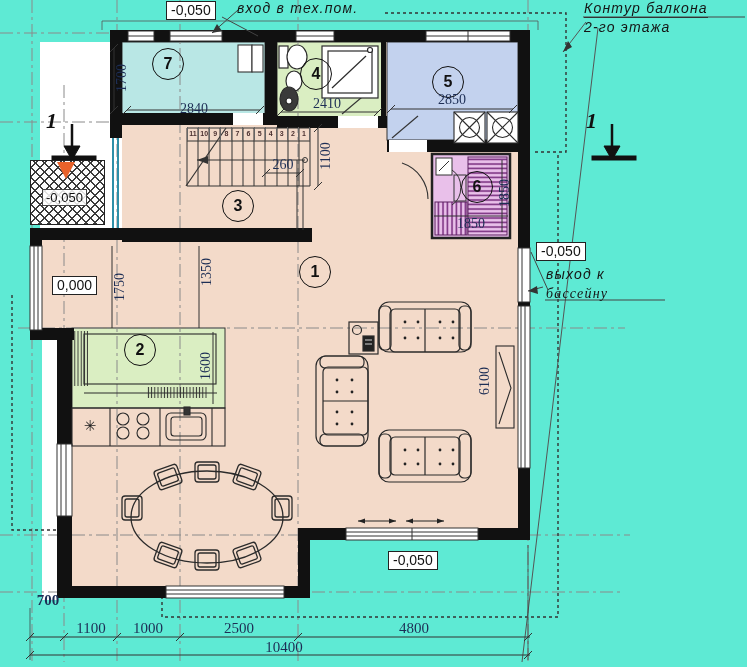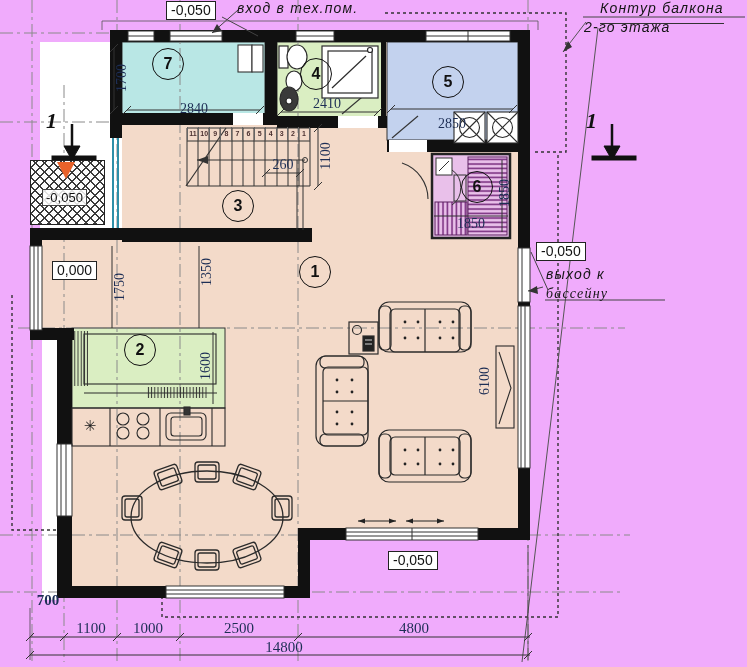--- a/index.html
+++ b/index.html
@@ -1,30 +1,30 @@
 <!DOCTYPE html>
 <html><head>
 <meta charset="utf-8">
 <style>
   html,body{margin:0;padding:0;background:#fff;}
-  #plan{position:relative;width:747px;height:667px;background:#f0abfc;overflow:hidden;
+  #plan{position:relative;width:747px;height:667px;background:#5eead4;overflow:hidden;
         font-family:"Liberation Sans",sans-serif;}
   #plan svg{position:absolute;left:0;top:0;z-index:1;}
   .lab{position:absolute;z-index:4;white-space:nowrap;}
   .ann{font:italic 14px "Liberation Sans",sans-serif;letter-spacing:1.2px;color:#151515;}
   .dim{font:14px "Liberation Serif",serif;color:#1d2e55;transform:translate(-50%,-50%);}
   .dimb{font:15px "Liberation Serif",serif;color:#1d2e55;transform:translate(-50%,-50%);}
   .rot{transform:translate(-50%,-50%) rotate(-90deg);}
   .ebox{font:14px "Liberation Sans",sans-serif;color:#111;border:1px solid #222;background:#fff;
         padding:0 4px;line-height:17px;}
   .rc{position:absolute;z-index:4;width:30px;height:30px;border:1.7px solid #111;border-radius:50%;
       font:bold 16px "Liberation Sans",sans-serif;color:#111;display:flex;align-items:center;
       justify-content:center;transform:translate(-50%,-50%);}
   .sec{font:italic bold 22px "Liberation Serif",serif;color:#111;}
-  .underl{border-bottom:1.3px solid #333;padding-bottom:7px;margin-left:16px;}
+  .underl{border-bottom:1.3px solid #333;padding-bottom:1px;}
   #porch{position:absolute;left:30px;top:160px;width:75px;height:65px;z-index:2;
      border:1.5px solid #222;box-sizing:border-box;background:
      repeating-linear-gradient(45deg,#3a3a3a 0 1.4px,transparent 1.4px 6.5px),
      repeating-linear-gradient(-45deg,#3a3a3a 0 1.4px,transparent 1.4px 6.5px),#fdfdfd;}
   #entry-tri{position:absolute;left:57px;top:162px;width:0;height:0;z-index:3;
      border-left:9px solid transparent;border-right:9px solid transparent;
      border-top:17px solid #e8622a;}
   .plabel{font:13px "Liberation Sans",sans-serif;color:#111;background:rgba(255,255,255,.85);
      border:1px solid #444;padding:0 3px;line-height:15px;}
   #stair-nums{position:absolute;left:187px;top:127px;width:123px;height:13px;z-index:4;
@@ -431,48 +431,48 @@
   <div class="scell">1</div>
 </div>
 
 <div class="lab ebox" style="left:166px;top:1px;">-0,050</div>
 <div class="lab ann" style="left:237px;top:0px;">вход в тех.пом.</div>
 <div class="lab ann underl" style="left:584px;top:0px;">Контур балкона</div>
 <div class="lab ann" style="left:584px;top:19px;">2-го этажа</div>
 <div class="lab sec" style="left:46px;top:108px;">1</div>
 <div class="lab sec" style="left:586px;top:108px;">1</div>
 <div class="lab plabel" style="left:42px;top:189px;z-index:4;">-0,050</div>
-<div class="lab ebox" style="left:52px;top:261px;text-align:center;">0,000</div>
+<div class="lab ebox" style="left:52px;top:276px;text-align:center;">0,000</div>
 <div class="lab ebox" style="left:536px;top:242px;">-0,050</div>
 <div class="lab ann" style="left:546px;top:266px;text-align:center;">выход к</div>
 <div class="lab ann" style="left:546px;top:286px;font-family:Liberation Serif, serif;">бассейну</div>
 <div class="lab ebox" style="left:388px;top:551px;">-0,050</div>
 
 <div class="rc" style="left:315px;top:272px;">1</div>
 <div class="rc" style="left:140px;top:350px;">2</div>
 <div class="rc" style="left:238px;top:206px;">3</div>
 <div class="rc" style="left:316px;top:74px;">4</div>
 <div class="rc" style="left:448px;top:82px;">5</div>
 <div class="rc" style="left:477px;top:187px;">6</div>
 <div class="rc" style="left:168px;top:64px;">7</div>
 
 <div class="lab dim rot" style="left:122px;top:78px;">1700</div>
 <div class="lab dim" style="left:194px;top:109px;">2840</div>
 <div class="lab dim" style="left:327px;top:104px;">2410</div>
-<div class="lab dim" style="left:452px;top:100px;margin-top:24px;">2850</div>
+<div class="lab dim" style="left:452px;top:100px;">2850</div>
 <div class="lab dim rot" style="left:326px;top:156px;">1100</div>
 <div class="lab dim" style="left:283px;top:165px;font-family:Liberation Serif, serif;">260</div>
 <div class="lab dim rot" style="left:120px;top:287px;">1750</div>
 <div class="lab dim rot" style="left:207px;top:272px;">1350</div>
 <div class="lab dim rot" style="left:206px;top:366px;">1600</div>
 <div class="lab dim" style="left:471px;top:224px;">1850</div>
 <div class="lab dim rot" style="left:505px;top:193px;">1850</div>
 <div class="lab dim rot" style="left:485px;top:381px;">6100</div>
 <div class="lab dimb" style="left:48px;top:600px;font-weight:bold;">700</div>
 <div class="lab dimb" style="left:91px;top:628px;">1100</div>
 <div class="lab dimb" style="left:148px;top:628px;">1000</div>
 <div class="lab dimb" style="left:239px;top:628px;text-align:center;">2500</div>
 <div class="lab dimb" style="left:414px;top:628px;text-align:center;">4800</div>
-<div class="lab dimb" style="left:284px;top:647px;">14800</div>
+<div class="lab dimb" style="left:284px;top:647px;">10400</div>
 
 <div class="lab fsym" style="left:90px;top:426px;">✳</div>
 
 </div>
 
 </body></html>

